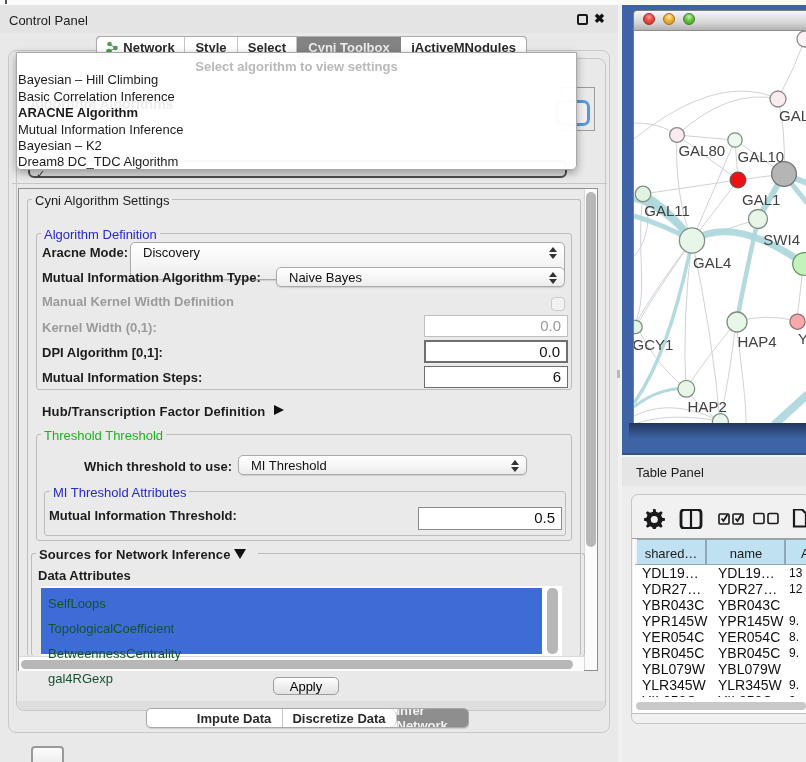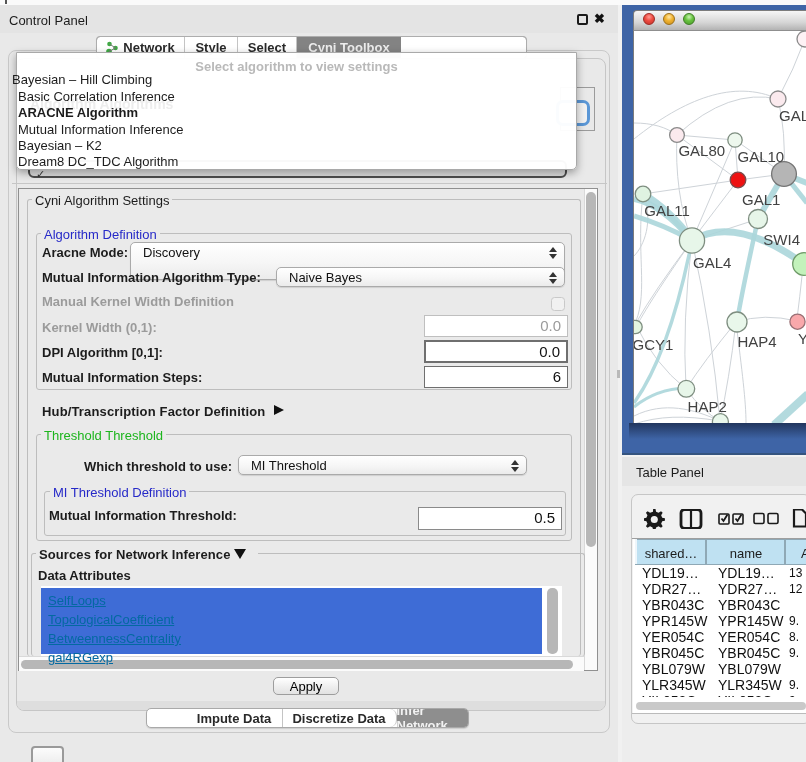--- a/index.html
+++ b/index.html
@@ -39,26 +39,27 @@
     <svg width="13" height="14" viewBox="0 0 13 14" style="margin-right:4px;">
         <circle cx="3.5" cy="3" r="2.3" fill="#3faa44"></circle>
         <circle cx="3" cy="10.5" r="2.8" fill="#3faa44"></circle>
         <circle cx="9.5" cy="7" r="2.3" fill="#3faa44"></circle>
         <path d="M3.5 3 L9.5 7 L3 10.5" stroke="#777" stroke-width="1" fill="none"></path>
       </svg>
     Network</div>
   <div style="width:53px;border-right:1px solid #c4c4c4;display:flex;align-items:center;justify-content:center;">Style</div>
   <div style="width:59px;border-right:1px solid #c4c4c4;display:flex;align-items:center;justify-content:center;">Select</div>
   <div style="width:104px;background:#838383;color:#ededed;display:flex;align-items:center;justify-content:center;">Cyni Toolbox</div>
+  <div style="flex:1;display:flex;align-items:center;justify-content:center;">jActiveMNodules</div>
 </div>
 
 <div class="abs" style="left:16px;top:52px;width:561px;height:118px;background:rgba(255,255,255,0.97);border:1px solid #a9a9a9;border-radius:0 0 5px 5px;box-shadow:0 3px 8px rgba(0,0,0,0.35);z-index:30;"></div>
 <div class="abs" style="z-index:31;left:16px;top:59px;width:561px;text-align:center;font-size:13px;color:#b9b9b9;font-weight:bold;">Select algorithm to view settings</div>
 <div class="abs" style="z-index:31;left:30px;top:96px;font-size:14px;color:#ededed;font-weight:bold;">Algorithm Algorithms</div>
-<div class="abs lbl" style="z-index:32;left:12px;top:71.5px;">Bayesian – Hill Climbing</div>
+<div class="abs lbl" style="z-index:32;left:18px;top:71.5px;">Bayesian – Hill Climbing</div>
 <div class="abs lbl" style="z-index:32;left:18px;top:88.5px;">Basic Correlation Inference</div>
 <div class="abs lbl bold" style="z-index:32;left:18px;top:105px;">ARACNE Algorithm</div>
 <div class="abs lbl" style="z-index:32;left:18px;top:121.5px;">Mutual Information Inference</div>
 <div class="abs lbl" style="z-index:32;left:18px;top:138px;">Bayesian – K2</div>
 <div class="abs lbl" style="z-index:32;left:18px;top:154px;">Dream8 DC_TDC Algorithm</div>
 
 <div class="abs" style="left:560px;top:87px;width:35px;height:44px;border:1px solid #9b9b9b;"></div>
 <div class="abs" style="left:556px;top:100px;width:34px;height:26px;border:3px solid #5b97d6;border-radius:7px;background:#f2f2f2;"></div>
 
 <div class="abs" style="left:28px;top:160px;width:539px;height:18px;border:2px solid #4d4d4d;border-radius:6px;background:linear-gradient(#f4f4f4,#dcdcdc);"></div>
@@ -108,33 +109,33 @@
 <div class="gbox" style="left:36px;top:434px;width:536px;height:107px;"></div>
 <div class="gtitle" style="left:41px;top:428px;color:#1db51d;">Threshold Threshold</div>
 
 <div class="abs lbl bold" style="left:84px;top:459px;">Which threshold to use:</div>
 <div class="combo" style="left:238px;top:455px;width:289px;height:20px;">
     <span class="ct">MI Threshold</span>
     <span class="ar"></span>
   </div>
 
 <div class="gbox" style="left:44px;top:491px;width:522px;height:45px;"></div>
-<div class="gtitle" style="left:50px;top:485px;color:#2629c8;">MI Threshold Definition</div>
+<div class="gtitle" style="left:50px;top:485px;color:#2629c8;">MI Threshold Attributes</div>
 <div class="abs lbl bold" style="left:49px;top:508px;">Mutual Information Threshold:</div>
 <div class="field" style="left:418px;top:506.5px;width:144px;height:23.5px;border:1.5px solid #8a8a8a;line-height:20px;">0.5</div>
 
 <div class="gbox" style="left:31px;top:553px;width:554px;height:103px;border-bottom:none;"></div>
 <div class="gtitle" style="left:36px;top:547px;color:#1c1c1c;font-weight:bold;letter-spacing:0.1px;">Sources for Network Inference</div>
 <div class="abs" style="left:232px;top:549px;width:26px;height:11px;background:#eaeaea;"></div>
 <div class="abs" style="left:234px;top:549px;width:0;height:0;border-top:10px solid #111;border-left:6.5px solid transparent;border-right:6.5px solid transparent;"></div>
 <div class="abs lbl bold" style="left:38px;top:568px;">Data Attributes</div>
 
 <div class="abs" style="left:41px;top:586px;width:521px;height:70px;background:#fff;"></div>
 <div class="abs" style="left:41px;top:588px;width:501px;height:66px;background:#3e6cd6;"></div>
-<div class="abs" style="left:48px;top:591px;font-size:13px;color:#0369a1;line-height:19px;text-decoration:underline;">SelfLoops<br>TopologicalCoefficient<br>BetweennessCentrality<br>gal4RGexp</div>
+<div class="abs" style="left:48px;top:591px;font-size:13px;color:#14532d;line-height:25px;">SelfLoops<br>TopologicalCoefficient<br>BetweennessCentrality<br>gal4RGexp</div>
 <div class="abs" style="left:547px;top:588px;width:11px;height:66px;background:#b7b7b7;border-radius:5px;"></div>
 
 <div class="abs" style="left:273px;top:677px;width:66px;height:18px;border:1px solid #9d9d9d;border-radius:5px;background:linear-gradient(#ffffff,#eeeeee 55%,#e2e2e2);font-size:13px;text-align:center;line-height:17px;">Apply</div>
 
 <div class="abs" style="left:145.5px;top:708px;width:323px;height:20px;display:flex;font-size:13px;font-weight:bold;color:#2a2a2a;border:1px solid #a9a9a9;border-radius:5px;overflow:hidden;background:#fff;box-shadow:0 1px 1px rgba(0,0,0,0.12);z-index:5;">
   <div style="width:96px;border-right:1px solid #c4c4c4;display:flex;align-items:center;justify-content:center;margin-left:40px;">Impute Data</div>
   <div style="width:114px;border-right:1px solid #c4c4c4;display:flex;align-items:center;justify-content:center;border-radius:7px;">Discretize Data</div>
   <div style="flex:1;background:#8e8e8e;color:#f2f2f2;display:flex;align-items:center;justify-content:center;">Infer Network</div>
 </div>
 

